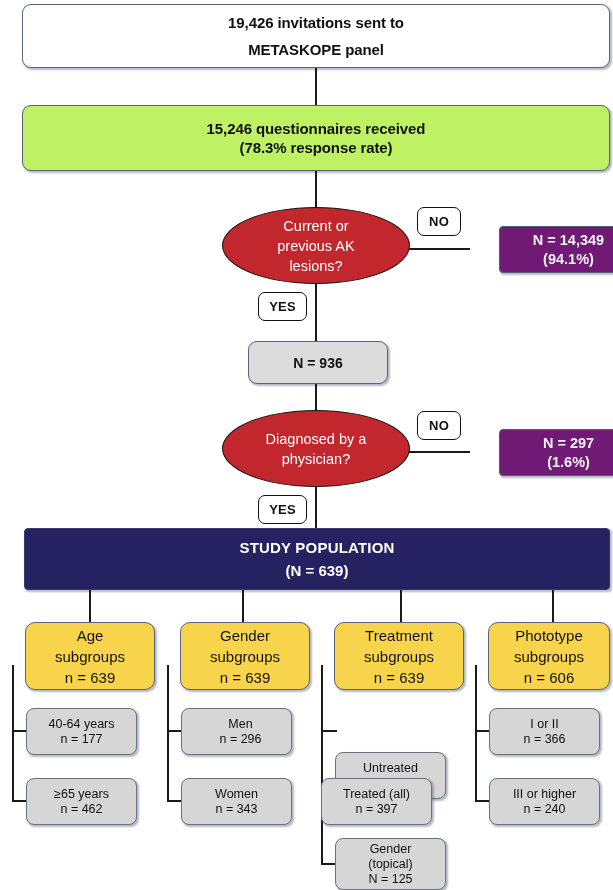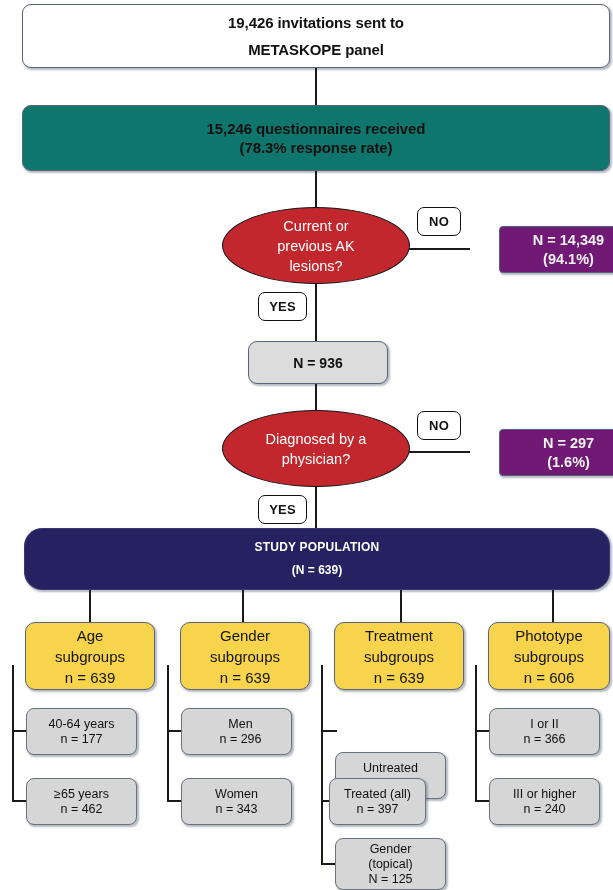--- a/index.html
+++ b/index.html
@@ -49,21 +49,21 @@
   .node-white {
     background: #ffffff;
     color: #111111;
     font-size: 15px;
     font-weight: 700;
     letter-spacing: -0.1px;
   }
   .node-white .ln { line-height: 27px; text-align: center; }
 
   .node-grey {
-    background: #0f766e;
+    background: #bef264;
     color: #111111;
     font-size: 15px;
     font-weight: 700;
     letter-spacing: -0.1px;
   }
   .node-grey .ln { line-height: 19px; }
 
   .node-lgrey {
     background: #dcdcdc;
     color: #111111;
@@ -78,24 +78,24 @@
     font-weight: 700;
     border: 1.4px solid #55607a;
     border-radius: 4px;
     margin-left: 32px;
   }
   .node-dark .ln { line-height: 19px; }
 
   .node-navy {
     background: #262261;
     color: #ffffff;
-    font-size: 12px;
+    font-size: 15px;
     font-weight: 700;
     border: 1.4px solid #3a3870;
-    border-radius: 18px;
+    border-radius: 4px;
     letter-spacing: 0.2px;
   }
   .node-navy .ln { line-height: 23px; }
   .node-navy .sub { font-weight: 700; letter-spacing: 0; }
 
   .node-yellow {
     background: #f7d44c;
     color: #141414;
     font-size: 15px;
     font-weight: 500;
@@ -271,21 +271,21 @@
   </div>
   <div class="vline" style="left:321px; top:665px; height:200px;"></div>
   <div class="hline" style="left:321px; top:730px; width:16px;"></div>
   <div class="hline" style="left:321px; top:800px; width:16px;"></div>
   <div class="hline" style="left:321px; top:863px; width:16px;"></div>
 
   <div class="node node-small" style="left:335px; top:708px; width:111px; height:47px;margin-top:44px;">
     <span class="ln">Untreated</span>
     <span class="ln">n = 242</span>
   </div>
-  <div class="node node-small" style="left:329px; top:778px; width:97px; height:47px;">
+  <div class="node node-small" style="left:321px; top:778px; width:111px; height:47px;">
     <span class="ln">Treated (all)</span>
     <span class="ln">n = 397</span>
   </div>
   <div class="node node-small" style="left:335px; top:838px; width:111px; height:52px;">
     <span class="ln">Gender</span>
     <span class="ln">(topical)</span>
     <span class="ln">N = 125</span>
   </div>
 
   <div class="node node-yellow" style="left:488px; top:622px; width:122px; height:68px;">

